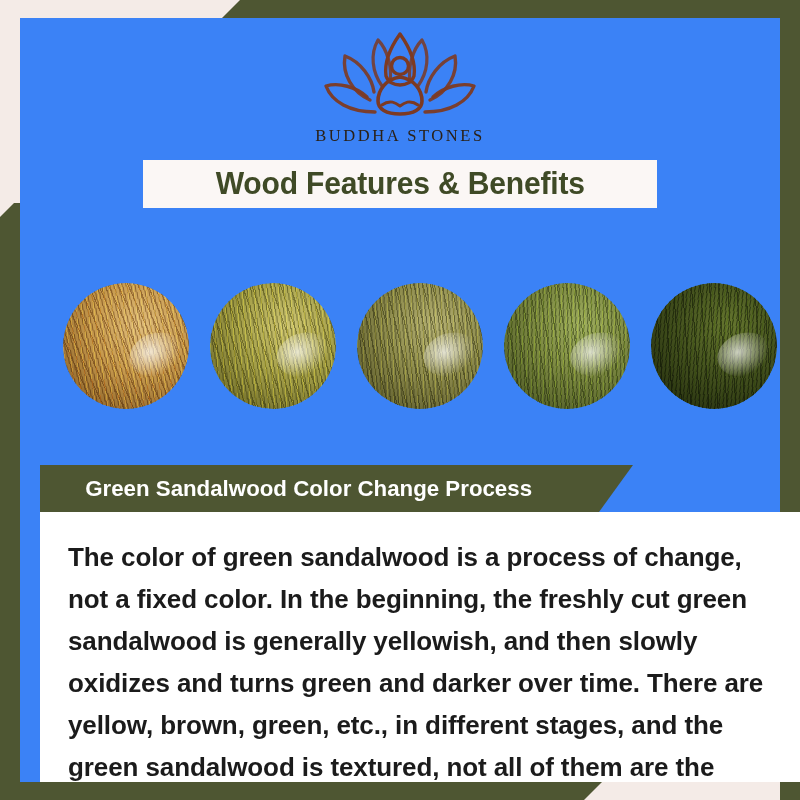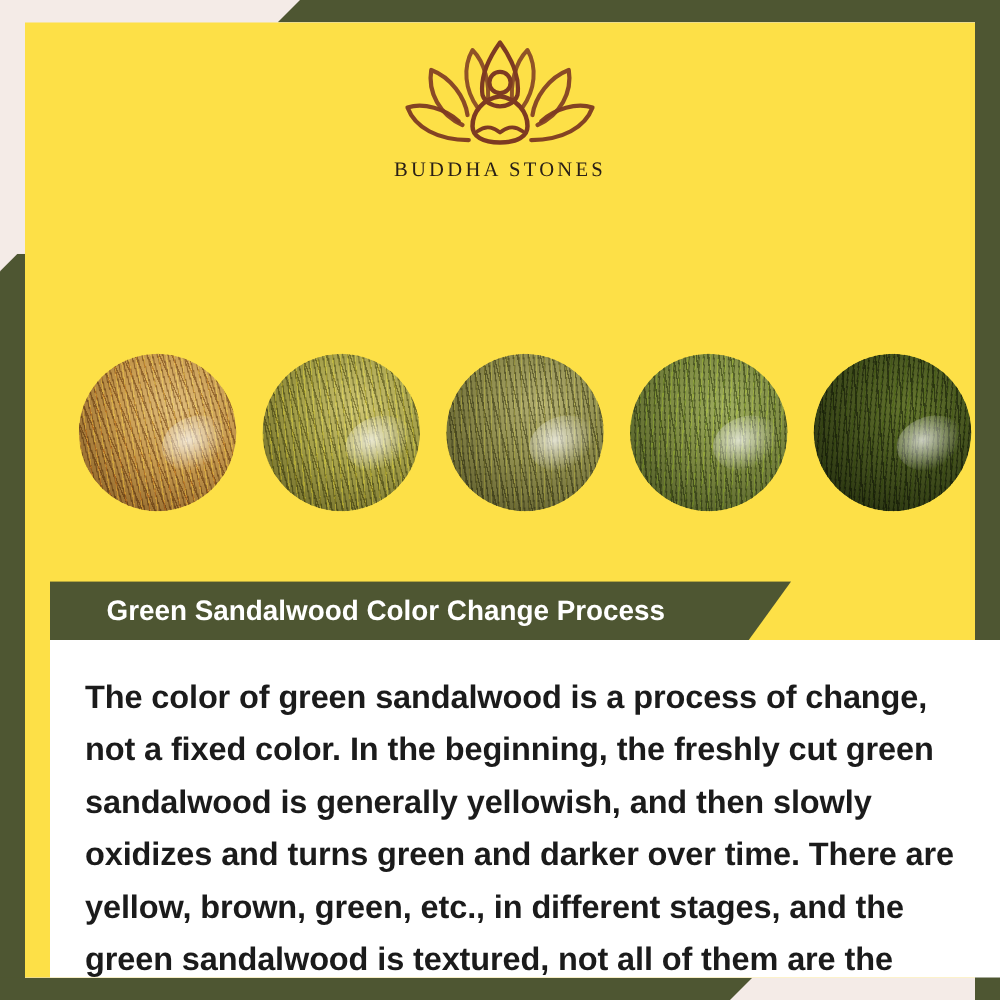--- a/index.html
+++ b/index.html
@@ -56,21 +56,21 @@
     clip-path: polygon(0 0, 100% 0, calc(100% - 18px) 100%, 0 100%);
   }
 
   
   .card {
     position: absolute;
     left: 20px;
     top: 18px;
     width: 760px;
     height: 764px;
-    background: #fde047;
+    background: #3b82f6;
   }
 
   
   .logo-wrap {
     position: absolute;
     left: 0;
     top: 8px;
     width: 760px;
     text-align: center;
   }
@@ -242,20 +242,23 @@
           <circle cx="88" cy="40" r="8.5" stroke-width="3.4"></circle>
 
           <path d="M88 51 C 74 53, 66 64, 66 75 C 66 83, 74 88, 88 88 C 102 88, 110 83, 110 75 C 110 64, 102 53, 88 51 Z" stroke-width="3.6"></path>
 
           <path d="M70 79 C 78 73, 84 77, 88 80 C 92 77, 98 73, 106 79" stroke-width="3"></path>
         </g>
       </svg>
       <div class="logo-text">BUDDHA STONES</div>
     </div>
 
+    <div class="title-band">
+      <span class="title-text">Wood Features &amp; Benefits</span>
+    </div>
 
     <div class="beads">
       <div class="bead">
         <div class="shade" style="background: radial-gradient(circle at 62% 34%, rgb(224, 189, 123) 0%, rgb(199, 154, 78) 42%, rgb(139, 98, 39) 88%, rgb(139, 98, 39) 100%);"></div>
           <div class="grain" style="background: repeating-linear-gradient(82deg, rgb(111, 74, 24) 0px, rgb(111, 74, 24) 1px, rgba(0, 0, 0, 0) 1px, rgba(0, 0, 0, 0) 4px), repeating-linear-gradient(74deg, rgb(139, 98, 39) 0px, rgb(139, 98, 39) 1px, rgba(0, 0, 0, 0) 1px, rgba(0, 0, 0, 0) 9px); transform: rotate(-8deg);"></div>
           <div class="grain2" style="background: repeating-linear-gradient(86deg, rgb(224, 189, 123) 0px, rgb(224, 189, 123) 1px, rgba(0, 0, 0, 0) 1px, rgba(0, 0, 0, 0) 6px); transform: rotate(-4deg);"></div>
           <div class="gloss"></div>
       </div>
       <div class="bead">
         <div class="shade" style="background: radial-gradient(circle at 62% 34%, rgb(205, 196, 114) 0%, rgb(166, 161, 74) 42%, rgb(109, 106, 40) 88%, rgb(109, 106, 40) 100%);"></div>

